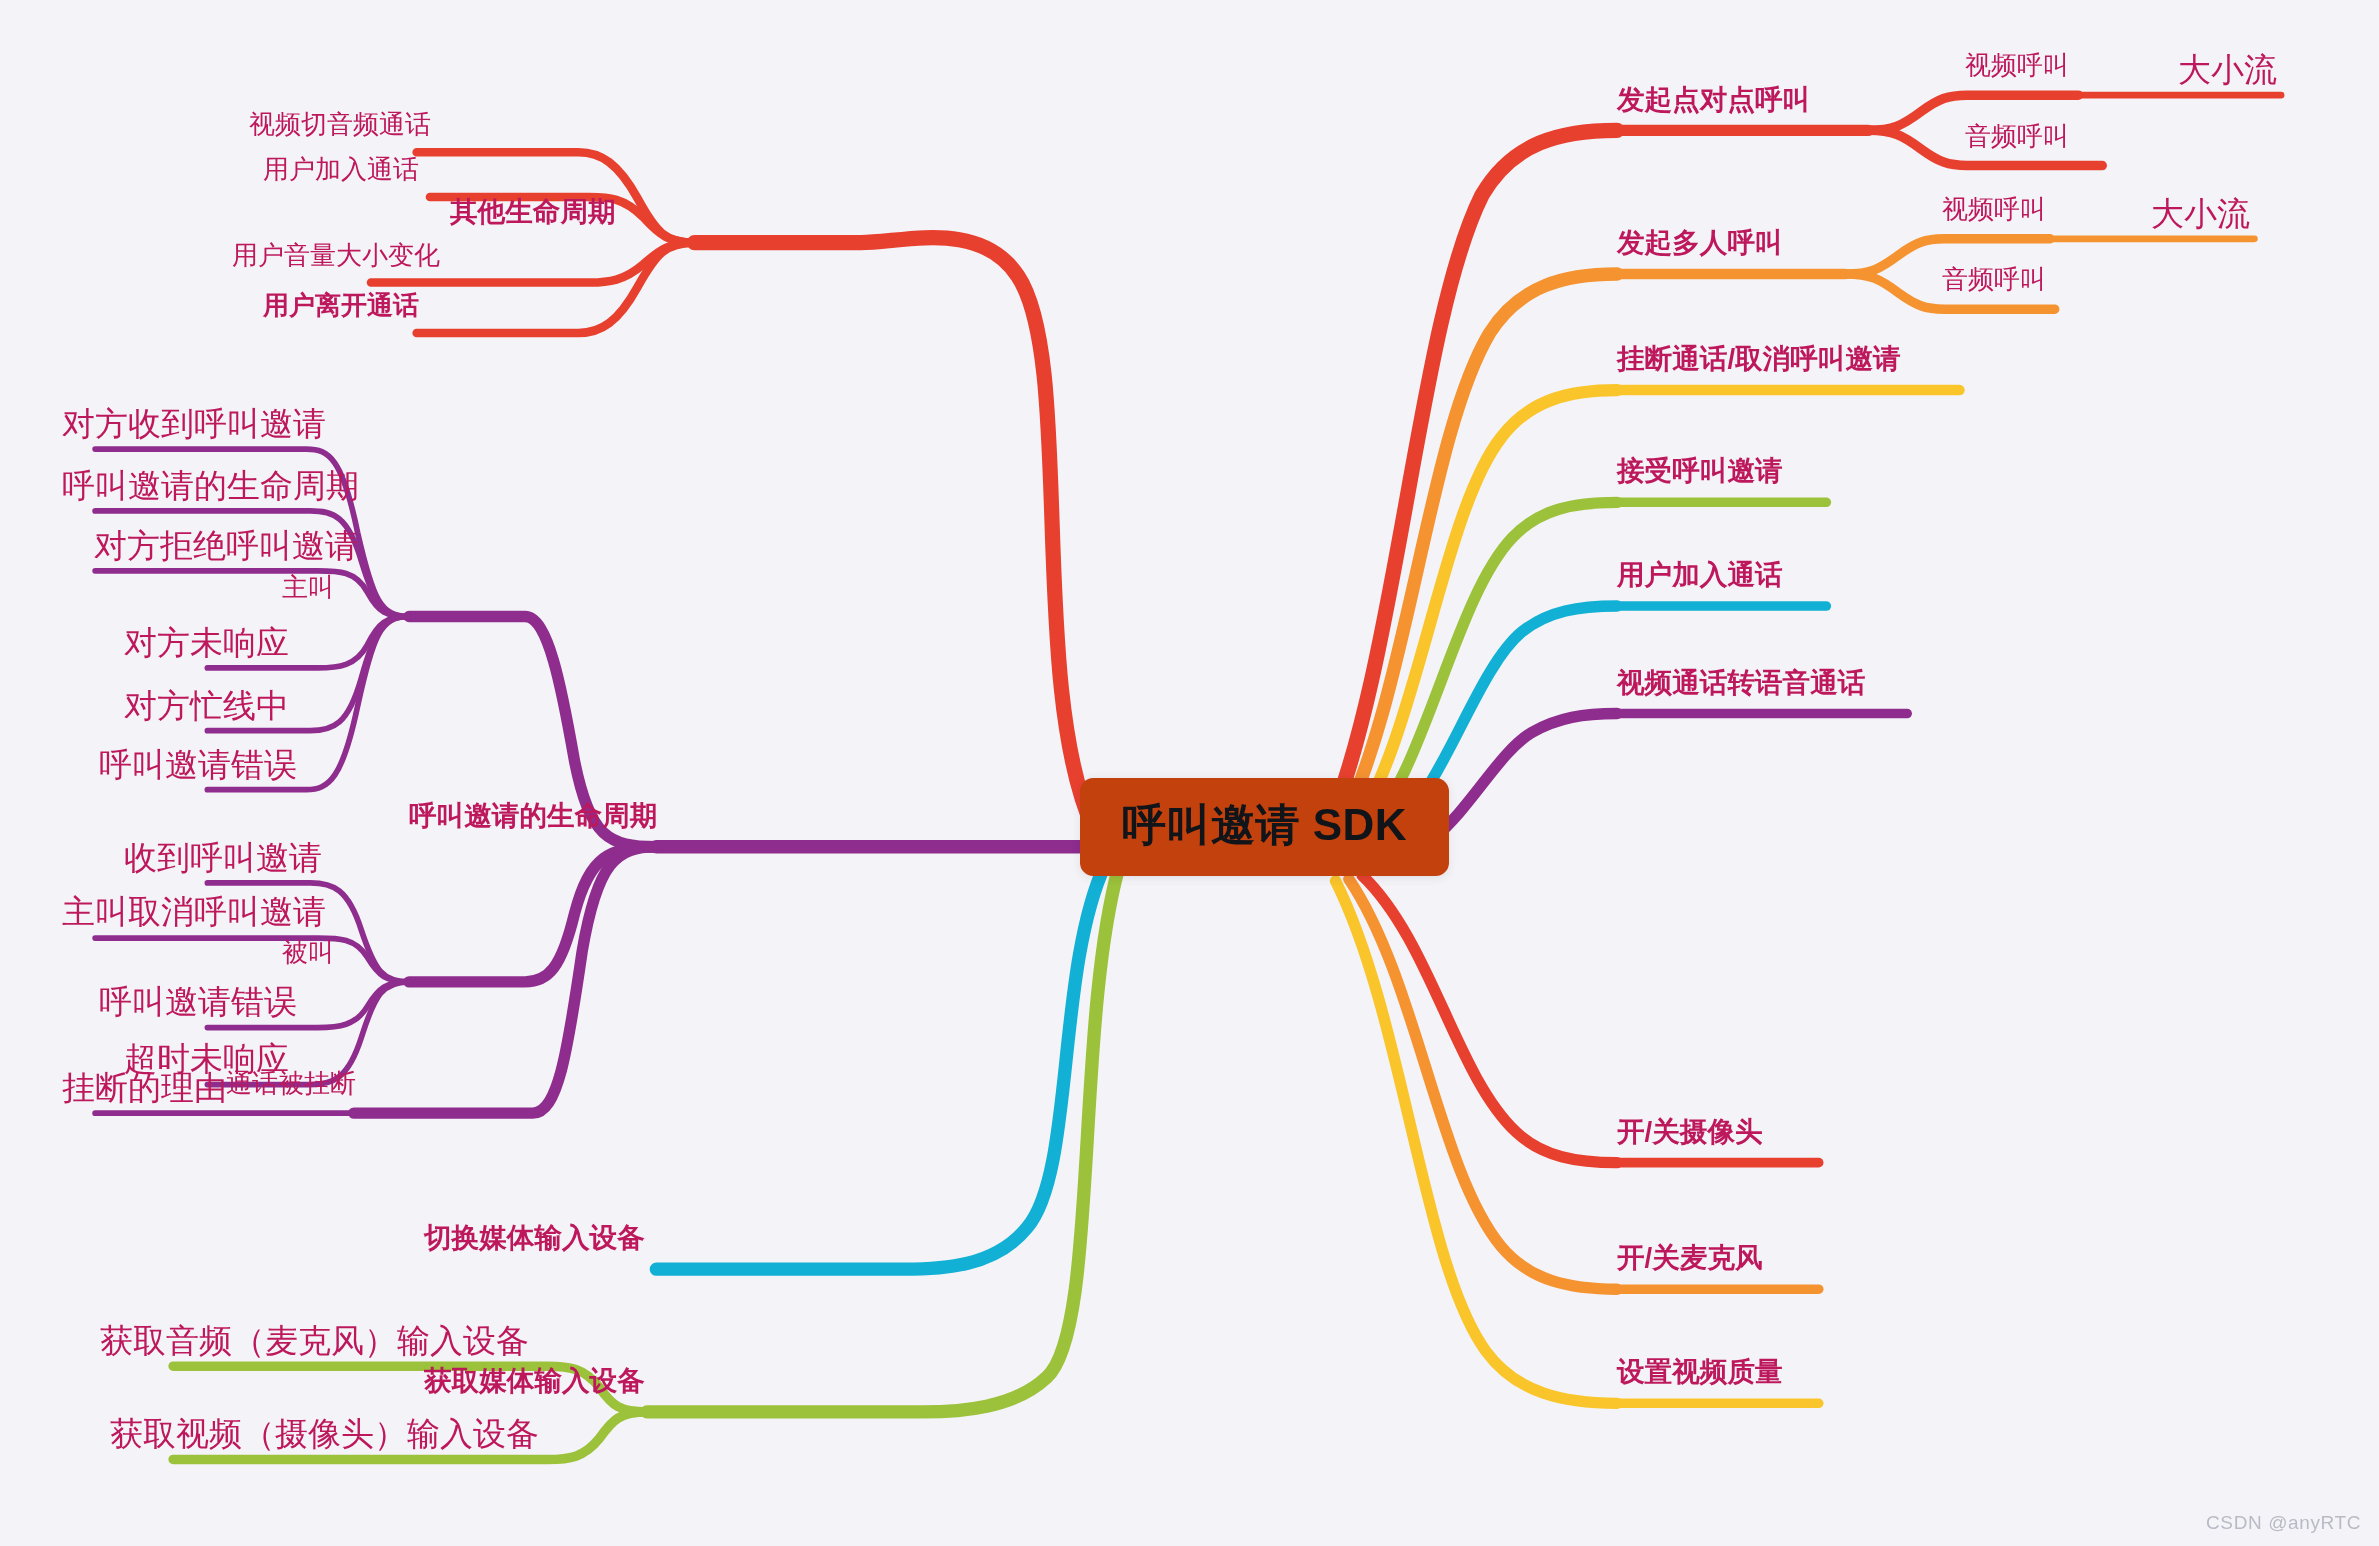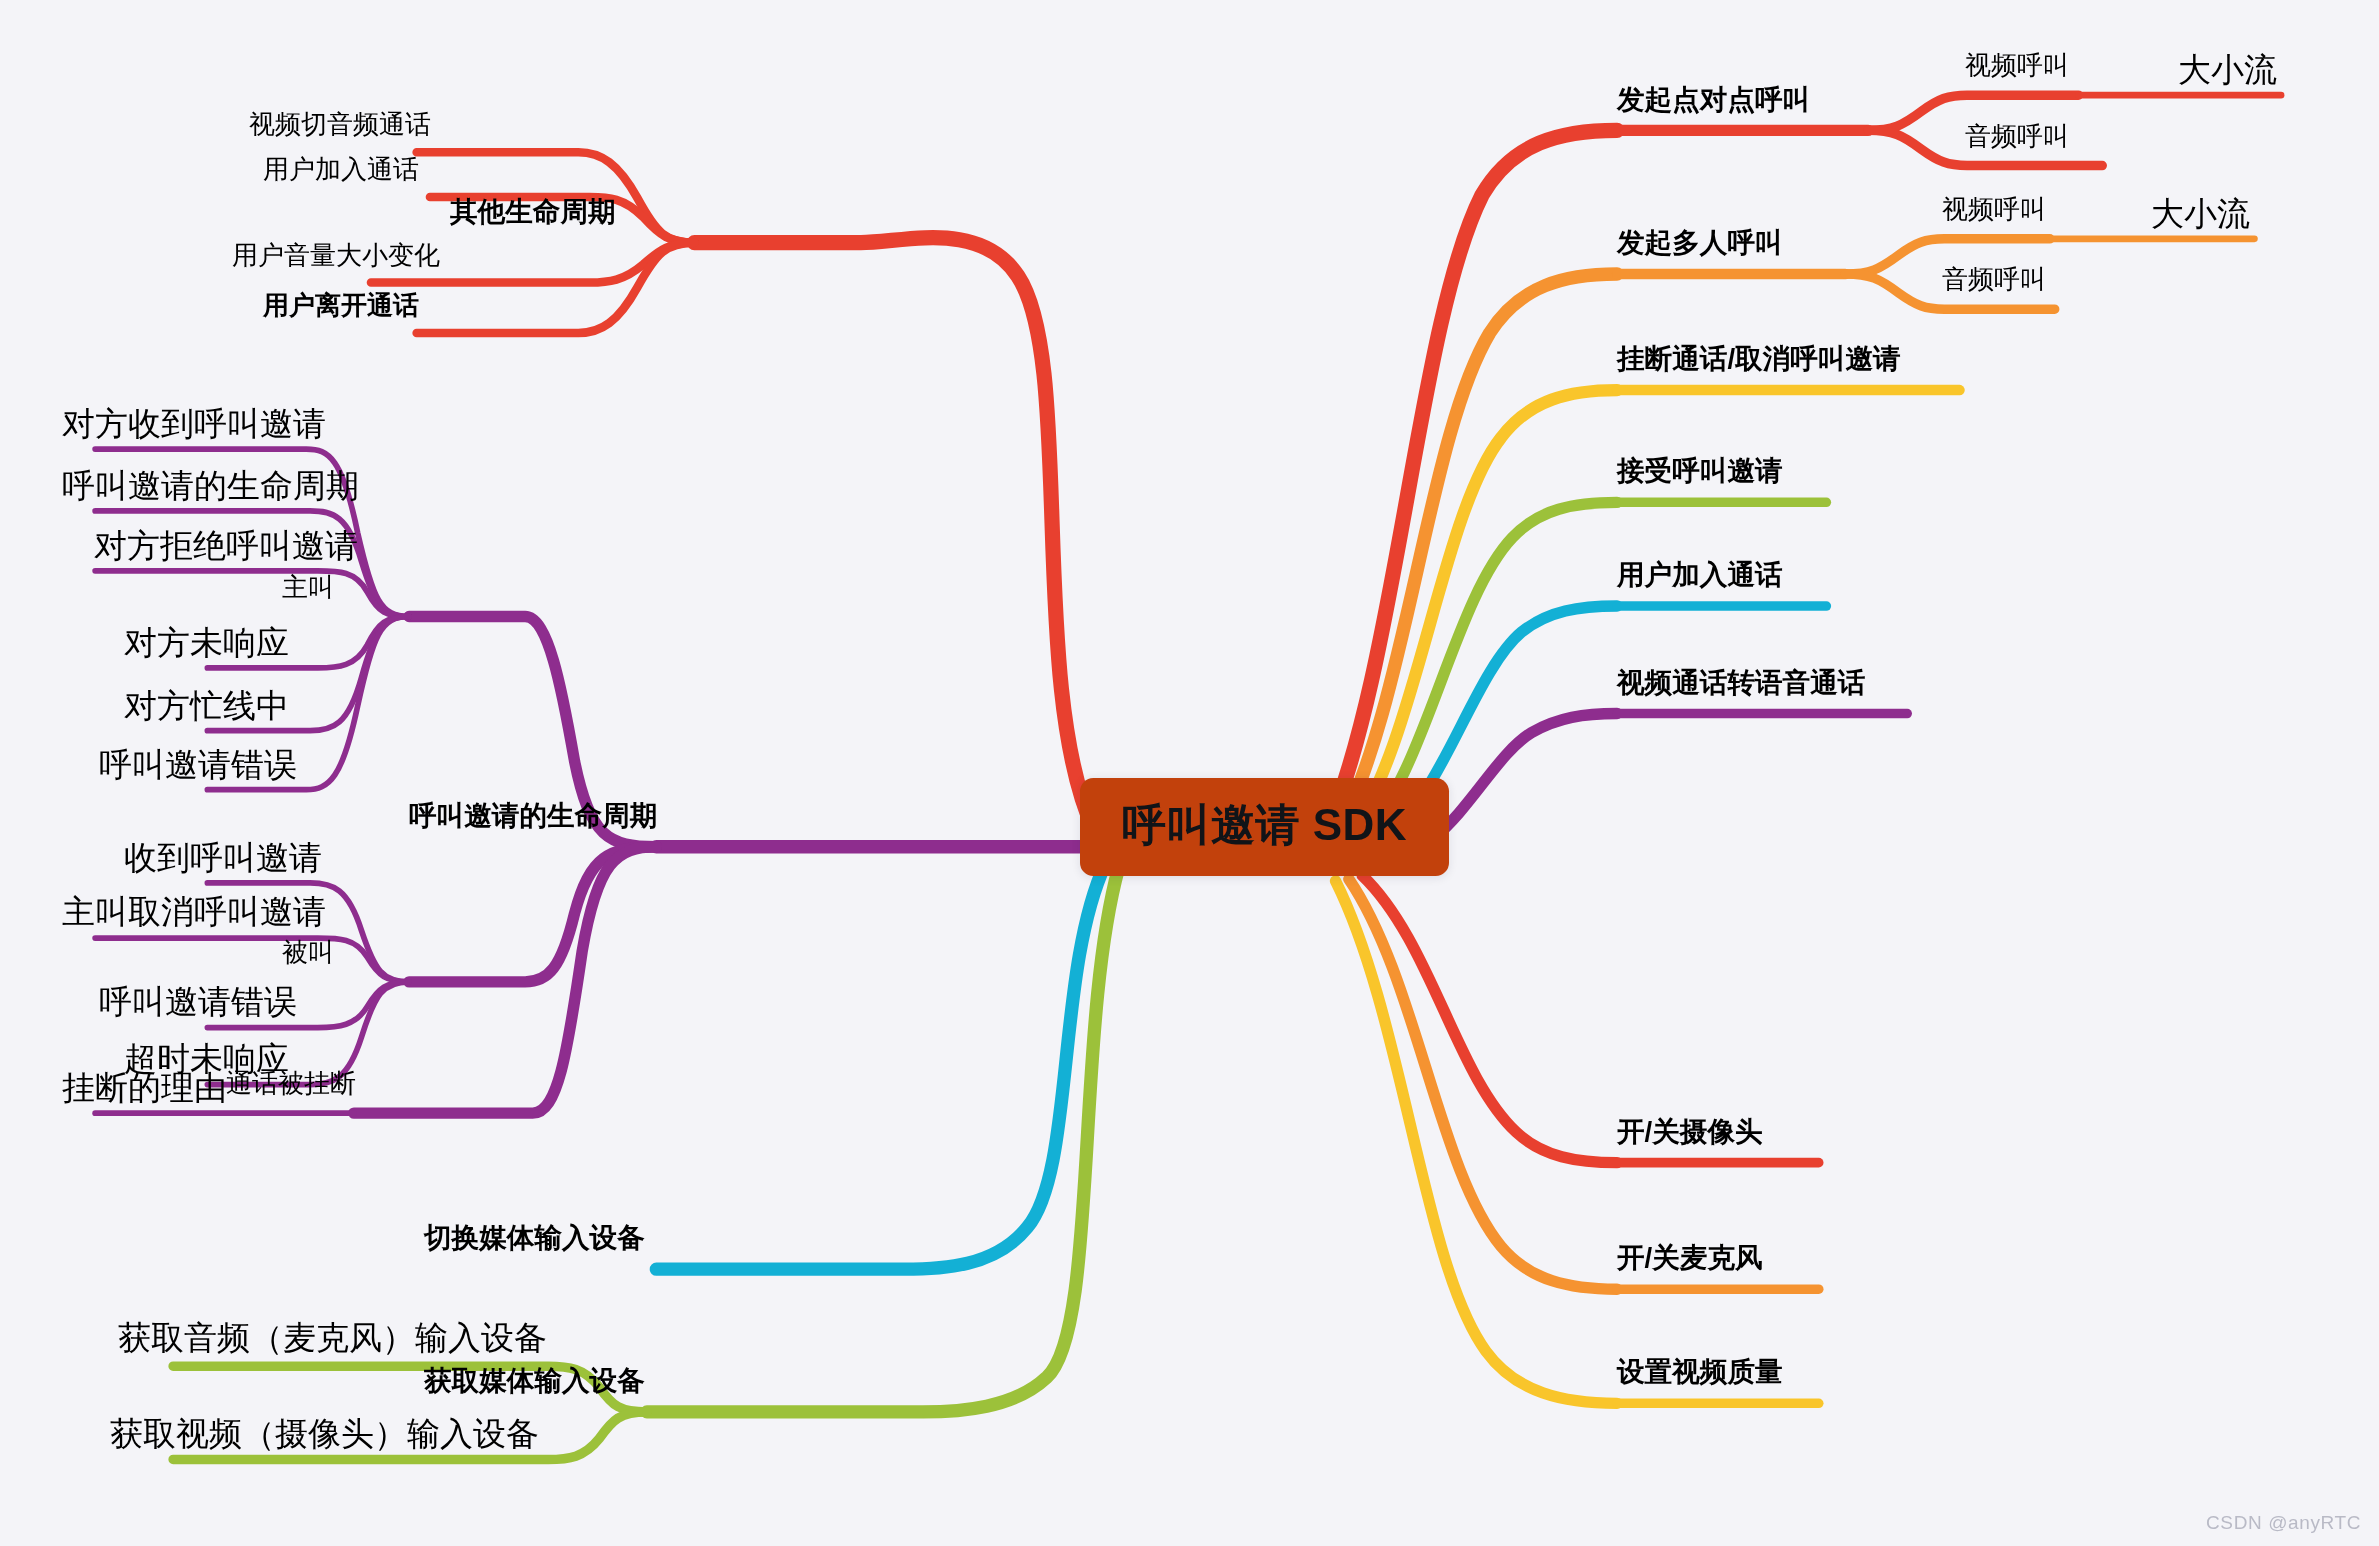--- a/index.html
+++ b/index.html
@@ -18,21 +18,21 @@
   svg.links {
     position: absolute;
     left: 0;
     top: 0;
     width: 2380px;
     height: 1547px;
     pointer-events: none;
   }
   .node {
     position: absolute;
-    color: #000000;
+    color: #be185d;
     white-space: nowrap;
     line-height: 1;
   }
   .n-root {
     background: #c2410c;
     border-radius: 13.3px;
     box-shadow: 0 1.9px 9.5px rgba(30,30,60,.10);
     font-size: 44px;
     font-weight: bold;
     letter-spacing: 0.5px;
@@ -208,18 +208,18 @@
   <div class="node n-l3" style="left:124px; top:689px;">对方忙线中</div>
   <div class="node n-l3" style="left:99px; top:748px;">呼叫邀请错误</div>
 
   <div class="node n-l3" style="left:124px; top:841px;">收到呼叫邀请</div>
   <div class="node n-l3" style="left:62px; top:895px;">主叫取消呼叫邀请</div>
   <div class="node n-l3" style="left:99px; top:985px;">呼叫邀请错误</div>
   <div class="node n-l3" style="left:124px; top:1042px;">超时未响应</div>
 
   <div class="node n-l3" style="left:62px; top:1071px;">挂断的理由</div>
 
-  <div class="node n-l3" style="left:118px; top:1324px;font-family:Liberation Mono, monospace;">获取音频（麦克风）输入设备</div>
+  <div class="node n-l3" style="left:100px; top:1324px;">获取音频（麦克风）输入设备</div>
   <div class="node n-l3" style="left:110px; top:1417px;">获取视频（摄像头）输入设备</div>
 
   <div class="watermark">CSDN @anyRTC</div>
 </div>
 
 
 </body></html>

